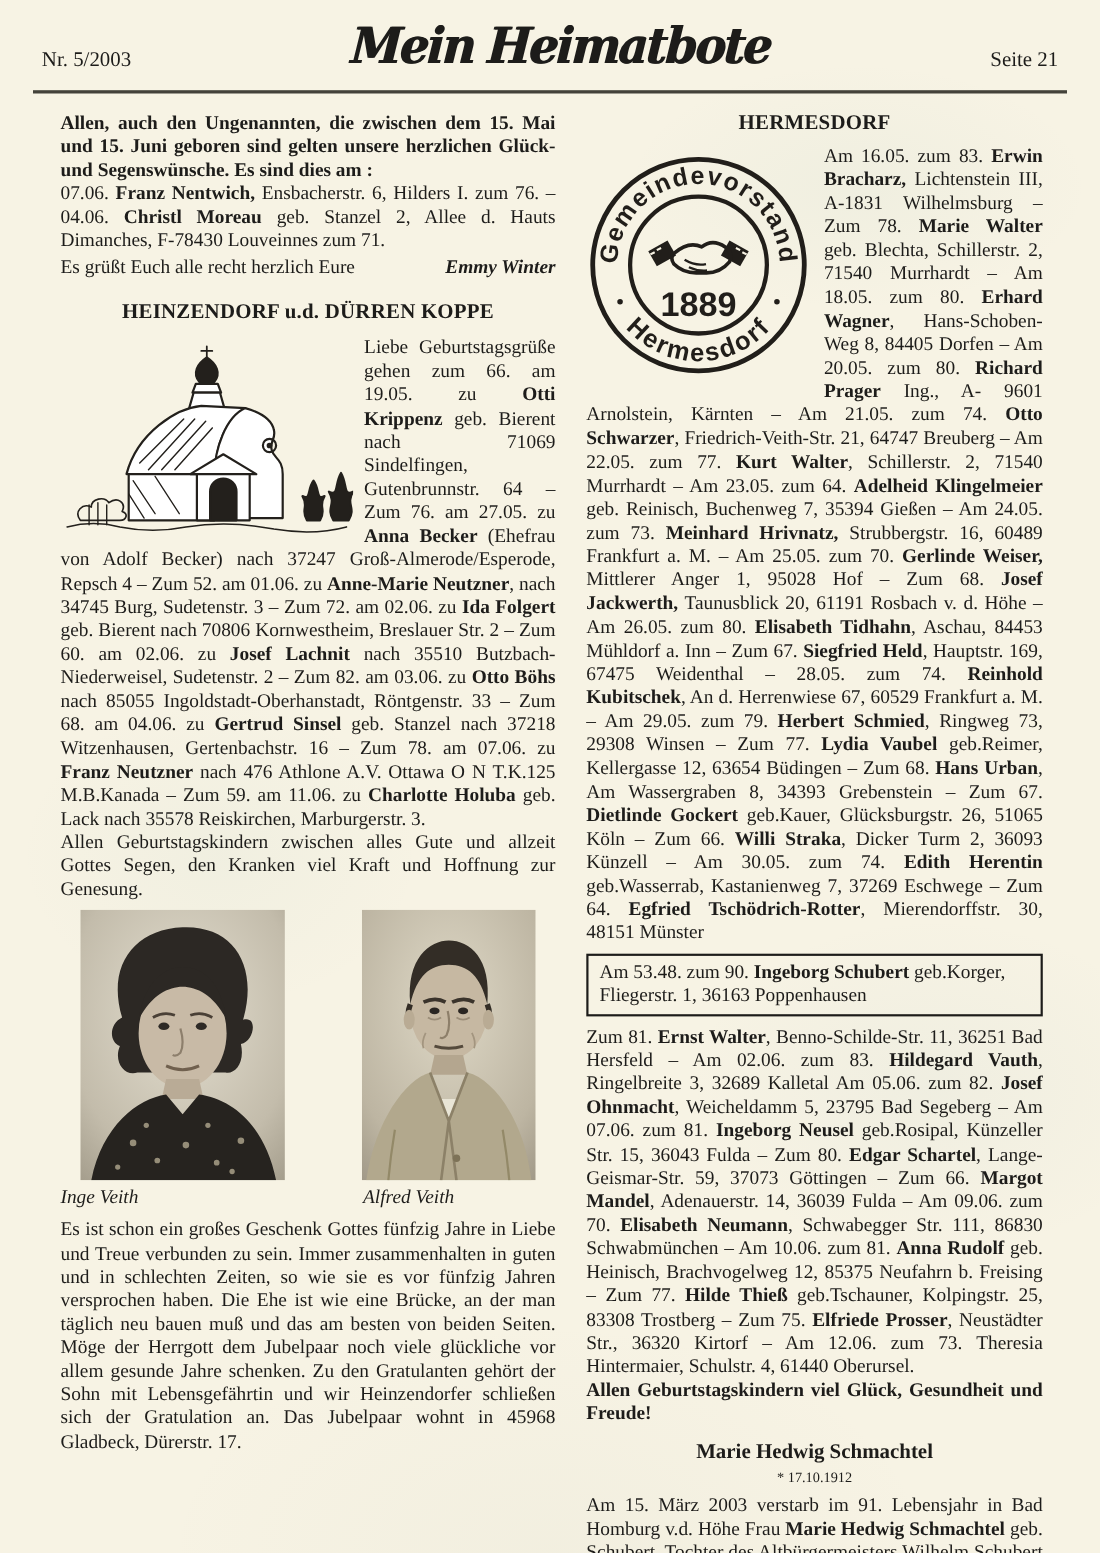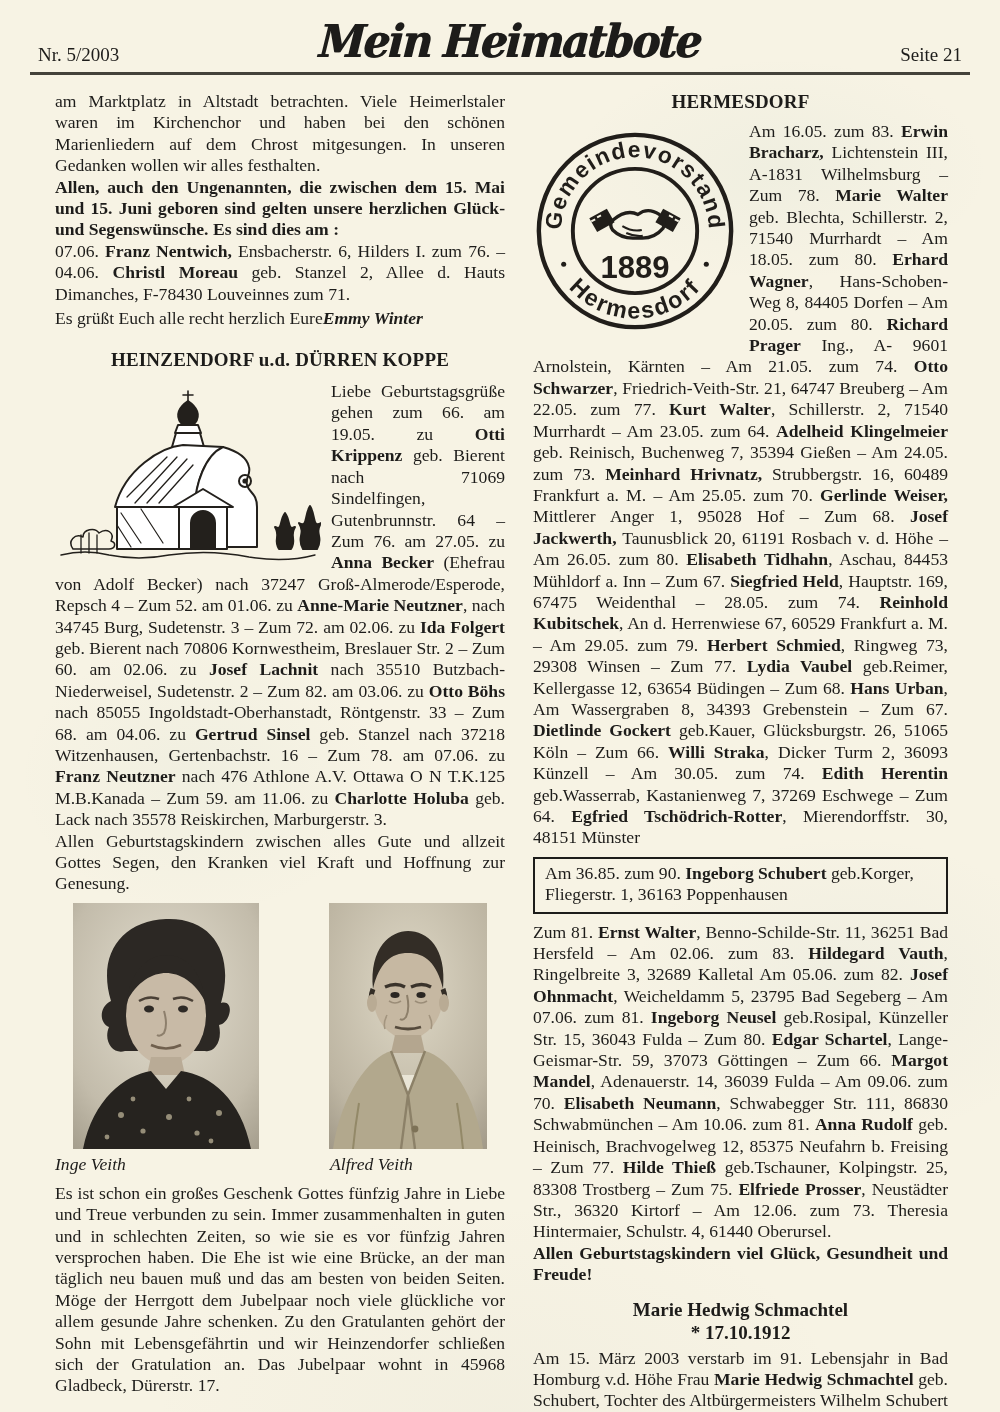--- a/index.html
+++ b/index.html
@@ -14,21 +14,21 @@
       radial-gradient(ellipse 320px 220px at 85% 70%, rgba(120,160,170,.06), transparent 70%),
       radial-gradient(ellipse 500px 300px at 50% 100%, rgba(150,160,140,.05), transparent 70%);
     color:#1d1c1a;
     font-family:"Liberation Serif", serif;
     overflow:hidden;
     box-sizing:border-box;
   }
   .header{
     display:flex;align-items:flex-end;justify-content:space-between;
     margin:22px 30px 0 30px;
-    padding:0 8px 6px 8px;
+    padding:0 8px 16px 8px;
     border-bottom:3px solid #44423a;
   }
   .issue,.pageno{font-size:19px;line-height:22px;}
   .masthead{
     font-family:"DejaVu Serif", serif;
     font-weight:bold;font-style:italic;
     font-size:42px;line-height:40px;
     letter-spacing:-2px;
     transform:scaleY(1.08) skewX(-4deg);
     text-shadow:1px 0 0 #1d1c1a;
@@ -38,21 +38,21 @@
   .col-left{width:450px;flex:0 0 auto;}
   .col-right{flex:1 1 auto;min-width:0;}
   p.body{
     margin:0;font-size:17.6px;line-height:21.4px;text-align:justify;
     text-justify:inter-word;
   }
   .b{font-weight:bold;}
   .i{font-style:italic;font-weight:bold;}
   .mt8{margin-top:8px;}
   .mt4{margin-top:4px;font-weight:bold;}
-  .signoff{display:flex;justify-content:flex-start;font-size:17.6px;line-height:22px;margin-top:2px;}
+  .signoff{display:flex;justify-content:space-between;font-size:17.6px;line-height:22px;margin-top:2px;}
   .sec-title{
     font-weight:bold;text-align:center;font-size:19px;line-height:22px;
     margin:20px 0 10px 0;letter-spacing:.2px;
   }
   .sec-title.tight{margin:0 0 8px 0;}
   .church{float:left;width:266px;height:184px;margin:4px 10px 2px 0;}
   .stamp{float:left;width:204px;height:208px;margin:6px 12px 2px 0;}
   .clear{clear:both;}
   .photo-row{display:flex;margin-top:8px;}
   .photo1{margin-left:18px;width:186px;height:246px;flex:0 0 auto;}
@@ -60,38 +60,37 @@
   .photo1 svg,.photo2 svg,.church svg,.stamp svg{display:block;width:100%;height:100%;}
   .cap-row{display:flex;font-style:italic;font-size:17.6px;line-height:22px;margin:4px 0 8px 0;}
   .cap1{width:275px;flex:0 0 auto;}
   .inline-box{
     border:2px solid #1d1c1a;
     padding:4px 10px 6px 10px;
     margin:8px 0 8px 0;
   }
   .inline-box p.body{text-align:left;}
   .obit-head{font-weight:bold;text-align:center;font-size:19px;line-height:23px;margin:12px 0 0 0;}
-  .obit-sub{font-weight:bold;text-align:center;font-size:19px;line-height:23px;margin:0 0 4px 0;}
+  .obit-sub{font-weight:normal;text-align:center;font-size:13px;line-height:23px;margin:0 0 4px 0;}
 </style>
 </head>
 <body>
 
 <div class="page">
 
   <div class="header">
     <div class="issue">Nr. 5/2003</div>
     <div class="masthead">Mein Heimatbote</div>
     <div class="pageno">Seite 21</div>
   </div>
 
   <div class="cols">
 
     <div class="col-left">
 
-      <p class="body">am Marktplatz in Altstadt betrachten. Viele Heimerlstaler waren im Kirchenchor und haben bei den schönen Marienliedern auf dem Chrost mitgesungen. In unseren Gedanken wollen wir alles festhalten.</p>
       <p class="body mt4">Allen, auch den Ungenannten, die zwischen dem 15. Mai und 15. Juni geboren sind gelten unsere herzlichen Glück- und Segenswünsche. Es sind dies am :</p>
       <p class="body"><span>07.06. </span><span class="b">Franz Nentwich,</span><span> Ensbacherstr. 6, Hilders I. zum 76. – 04.06. </span><span class="b">Christl Moreau</span><span> geb. Stanzel 2, Allee d. Hauts Dimanches, F-78430 Louveinnes zum 71.</span></p>
 
       <div class="signoff">
         <span>Es grüßt Euch alle recht herzlich Eure</span>
         <span class="i">Emmy Winter</span>
       </div>
 
       <div class="sec-title">HEINZENDORF u.d. DÜRREN KOPPE</div>
 
@@ -256,21 +255,21 @@
               <path d="M92 100 q10 6 20 4 M96 107 q9 4 17 3" stroke="#211e1a" stroke-width="2.2" fill="none"></path>
             </g>
             <text x="105" y="153" text-anchor="middle" font-family="Liberation Sans, sans-serif" font-size="32" font-weight="bold" fill="#211e1a">1889</text>
           </svg>
         </div>
         <p class="body"><span>Am 16.05. zum 83. </span><span class="b">Erwin Bracharz,</span><span> Lichtenstein III, A-1831 Wilhelmsburg – Zum 78. </span><span class="b">Marie Walter</span><span> geb. Blechta, Schillerstr. 2, 71540 Murrhardt – Am 18.05. zum 80. </span><span class="b">Erhard Wagner</span><span>, Hans-Schoben-Weg 8, 84405 Dorfen – Am 20.05. zum 80. </span><span class="b">Richard Prager</span><span> Ing., A- 9601 Arnolstein, Kärnten – Am 21.05. zum 74. </span><span class="b">Otto Schwarzer</span><span>, Friedrich-Veith-Str. 21, 64747 Breuberg – Am 22.05. zum 77. </span><span class="b">Kurt Walter</span><span>, Schillerstr. 2, 71540 Murrhardt – Am 23.05. zum 64. </span><span class="b">Adelheid Klingelmeier</span><span> geb. Reinisch, Buchenweg 7, 35394 Gießen – Am 24.05. zum 73. </span><span class="b">Meinhard Hrivnatz,</span><span> Strubbergstr. 16, 60489 Frankfurt a. M. – Am 25.05. zum 70. </span><span class="b">Gerlinde Weiser,</span><span> Mittlerer Anger 1, 95028 Hof – Zum 68. </span><span class="b">Josef Jackwerth,</span><span> Taunusblick 20, 61191 Rosbach v. d. Höhe – Am 26.05. zum 80. </span><span class="b">Elisabeth Tidhahn</span><span>, Aschau, 84453 Mühldorf a. Inn – Zum 67. </span><span class="b">Siegfried Held</span><span>, Hauptstr. 169, 67475 Weidenthal – 28.05. zum 74. </span><span class="b">Reinhold Kubitschek</span><span>, An d. Herrenwiese 67, 60529 Frankfurt a. M. – Am 29.05. zum 79. </span><span class="b">Herbert Schmied</span><span>, Ringweg 73, 29308 Winsen – Zum 77. </span><span class="b">Lydia Vaubel</span><span> geb.Reimer, Kellergasse 12, 63654 Büdingen – Zum 68. </span><span class="b">Hans Urban</span><span>, Am Wassergraben 8, 34393 Grebenstein – Zum 67. </span><span class="b">Dietlinde Gockert</span><span> geb.Kauer, Glücksburgstr. 26, 51065 Köln – Zum 66. </span><span class="b">Willi Straka</span><span>, Dicker Turm 2, 36093 Künzell – Am 30.05. zum 74. </span><span class="b">Edith Herentin</span><span> geb.Wasserrab, Kastanienweg 7, 37269 Eschwege – Zum 64. </span><span class="b">Egfried Tschödrich-Rotter</span><span>, Mierendorffstr. 30, 48151 Münster</span></p>
         <div class="clear"></div>
       </div>
 
       <div class="inline-box">
-        <p class="body"><span>Am 36.85. zum 90. </span><span class="b">Ingeborg Schubert</span><span> geb.Korger, Fliegerstr. 1, 36163 Poppenhausen</span></p>
+        <p class="body"><span>Am 53.48. zum 90. </span><span class="b">Ingeborg Schubert</span><span> geb.Korger, Fliegerstr. 1, 36163 Poppenhausen</span></p>
       </div>
 
       <p class="body"><span>Zum 81. </span><span class="b">Ernst Walter</span><span>, Benno-Schilde-Str. 11, 36251 Bad Hersfeld – Am 02.06. zum 83. </span><span class="b">Hildegard Vauth</span><span>, Ringelbreite 3, 32689 Kalletal Am 05.06. zum 82. </span><span class="b">Josef Ohnmacht</span><span>, Weicheldamm 5, 23795 Bad Segeberg – Am 07.06. zum 81. </span><span class="b">Ingeborg Neusel</span><span> geb.Rosipal, Künzeller Str. 15, 36043 Fulda – Zum 80. </span><span class="b">Edgar Schartel</span><span>, Lange-Geismar-Str. 59, 37073 Göttingen – Zum 66. </span><span class="b">Margot Mandel</span><span>, Adenauerstr. 14, 36039 Fulda – Am 09.06. zum 70. </span><span class="b">Elisabeth Neumann</span><span>, Schwabegger Str. 111, 86830 Schwabmünchen – Am 10.06. zum 81. </span><span class="b">Anna Rudolf</span><span> geb. Heinisch, Brachvogelweg 12, 85375 Neufahrn b. Freising – Zum 77. </span><span class="b">Hilde Thieß</span><span> geb.Tschauner, Kolpingstr. 25, 83308 Trostberg – Zum 75. </span><span class="b">Elfriede Prosser</span><span>, Neustädter Str., 36320 Kirtorf – Am 12.06. zum 73. Theresia Hintermaier, Schulstr. 4, 61440 Oberursel.</span></p>
       <p class="body mt4">Allen Geburtstagskindern viel Glück, Gesundheit und Freude!</p>
 
       <div class="obit-head">Marie Hedwig Schmachtel</div>
       <div class="obit-sub">* 17.10.1912</div>
 
       <p class="body"><span>Am 15. März 2003 verstarb im 91. Lebensjahr in Bad Homburg v.d. Höhe Frau </span><span class="b">Marie Hedwig Schmachtel</span><span> geb. Schubert, Tochter des Altbürgermeisters Wilhelm Schubert und seiner Frau Marie, geb. Rotter (Hermesdorf 166). 1938 heiratete sie den Landgerichtsrat Friedrich Schmachtel, Sohn des Bürgerschuldirektors Franz Schmachtel und seiner Ehefrau Paula geb. Heisig.</span></p>
 

